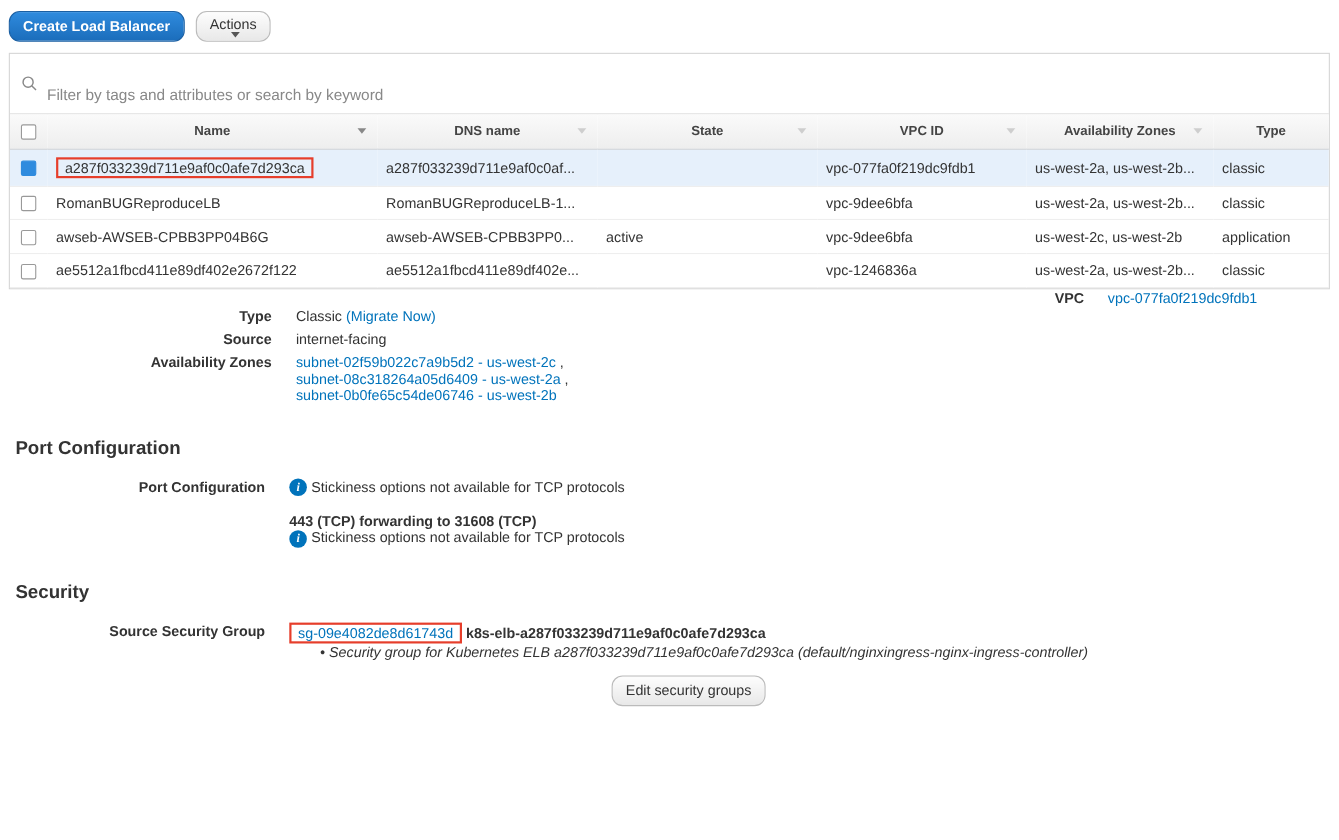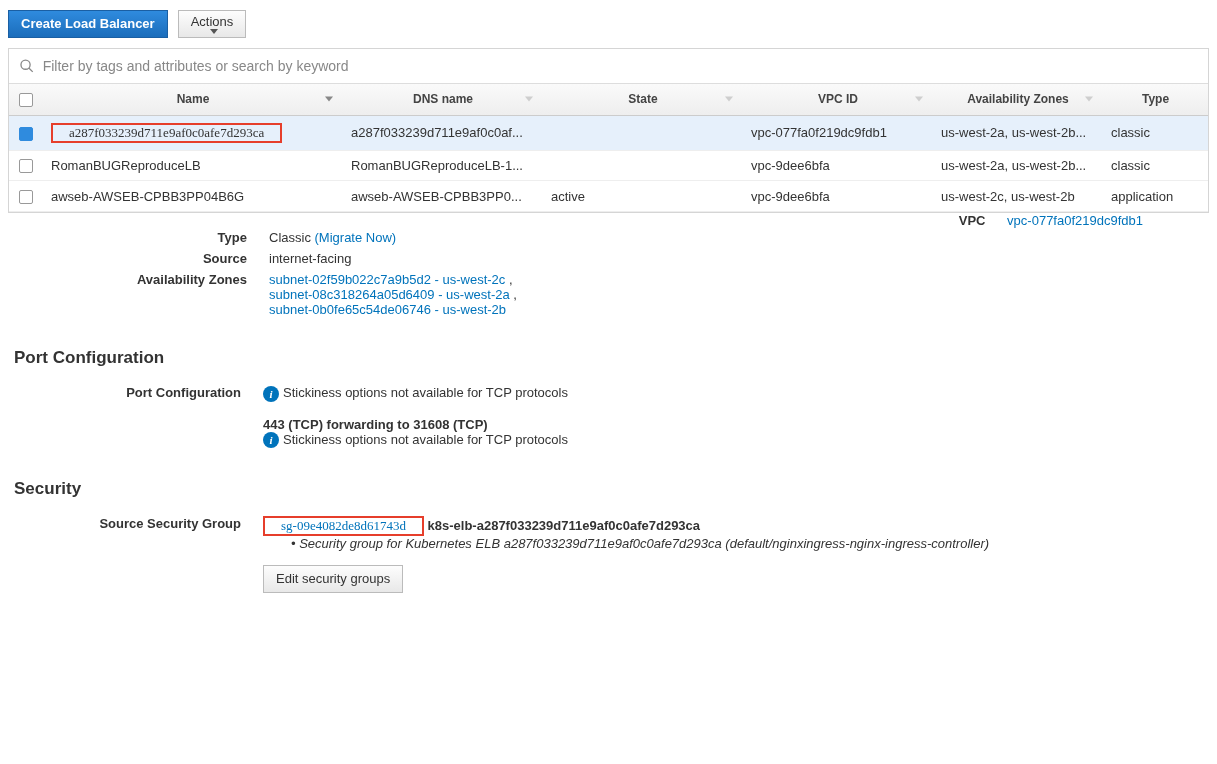--- a/index.html
+++ b/index.html
@@ -13,21 +13,21 @@
   }
   .toolbar {
     display: flex;
     gap: 10px;
     padding: 4px 0 10px 0;
   }
   .btn {
     display: inline-flex;
     align-items: center;
     justify-content: center;
-    border-radius: 0;
+    border-radius: 10px;
     padding: 5px 12px;
     font-size: 13px;
     cursor: pointer;
     line-height: 1.2;
     height: 28px;
   }
   .btn-primary {
     background: linear-gradient(#2f8bde,#1b6dbb);
     border: 1px solid #1a5fa3;
     color: #fff;
@@ -56,20 +56,21 @@
     display: flex;
     align-items: center;
   }
   .search-row svg { margin-right: 6px; }
   .search-input {
     border: none;
     outline: none;
     font-size: 14px;
     width: 100%;
     color: #4c1d95;
+    margin-top: 20px;
   }
   .search-input::placeholder { color: #888; }
   table.lb-table {
     width: 100%;
     border-collapse: collapse;
   }
   table.lb-table th {
     text-align: center;
     font-size: 12px;
     font-weight: bold;
@@ -102,23 +103,22 @@
     border: 1px solid #999;
     border-radius: 2px;
     display: inline-block;
     background: #fff;
     vertical-align: middle;
   }
   .cb.checked { background: #2f8bde; border-color: #2f8bde; }
   .chk-col { width: 34px; text-align: center; }
   .highlight-box {
     border: 2px solid #e63e2b;
-    padding: 0 16px;
+    padding: 0 6px;
     display: inline-block;
-    font-family: Liberation Serif, serif;
   }
   .details {
     padding: 14px 6px 0 6px;
   }
   .kv {
     display: flex;
     padding: 3px 0;
   }
   .kv .label {
     width: 255px;
@@ -160,20 +160,21 @@
     position: absolute;
     right: 66px;
     top: 0;
   }
   .vpc-right .label {
     font-weight: bold;
     margin-right: 18px;
   }
   .sec-btn {
     margin-top: 14px;
+    text-align: center;
   }
   .sub-indent {
     margin-left: 28px;
     font-style: italic;
   }
   th .sort-ind.hidden { opacity: 0.35; }
   .col-name{width:300px}
   .col-dns{width:200px}
   .col-state{width:200px}
   .col-vpc{width:190px}
@@ -233,20 +234,29 @@
       </tr>
       <tr>
         <td class="chk-col"><span class="cb"></span></td>
         <td>awseb-AWSEB-CPBB3PP04B6G</td>
         <td>awseb-AWSEB-CPBB3PP0...</td>
         <td>active</td>
         <td>vpc-9dee6bfa</td>
         <td>us-west-2c, us-west-2b</td>
         <td>application</td>
       </tr>
+      <tr>
+        <td class="chk-col"><span class="cb"></span></td>
+        <td>ae5512a1fbcd411e89df402e2672f122</td>
+        <td>ae5512a1fbcd411e89df402e...</td>
+        <td></td>
+        <td>vpc-1246836a</td>
+        <td>us-west-2a, us-west-2b...</td>
+        <td>classic</td>
+      </tr>
     </tbody>
   </table>
 </div>
 
 <div class="details right-box">
   <div class="vpc-right">
     <span class="label">VPC</span>
     <span class="link">vpc-077fa0f219dc9fdb1</span>
   </div>
 

